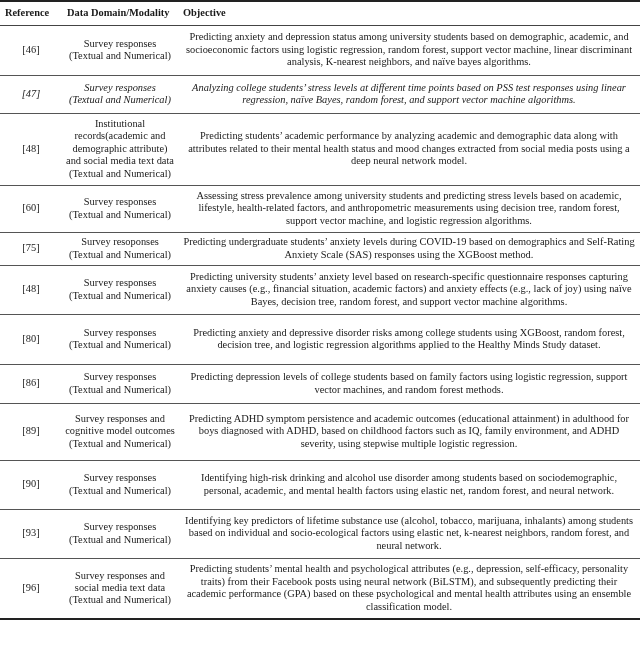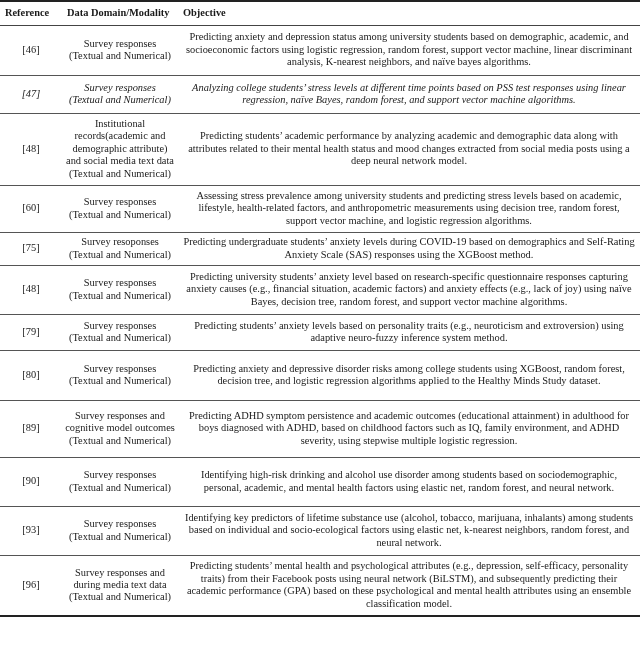--- a/index.html
+++ b/index.html
@@ -75,35 +75,35 @@
         <td class="obj">Predicting undergraduate students’ anxiety levels during COVID-19 based on demographics and Self-Rating Anxiety Scale (SAS) responses using the XGBoost method.</td>
       </tr>
       <tr style="height: 49px;">
         <td class="ref">[48]</td>
         <td>
           <div>Survey responses</div>
           <div>(Textual and Numerical)</div>
         </td>
         <td class="obj">Predicting university students’ anxiety level based on research-specific questionnaire responses capturing anxiety causes (e.g., financial situation, academic factors) and anxiety effects (e.g., lack of joy) using naïve Bayes, decision tree, random forest, and support vector machine algorithms.</td>
       </tr>
-      <tr style="height: 36px;">
-        <td class="ref">[79]</td>
-        <td>
-          <div>Survey responses</div>
-          <div>(Textual and Numerical)</div>
-        </td>
-        <td class="obj">Predicting students’ anxiety levels based on personality traits (e.g., neuroticism and extroversion) using adaptive neuro-fuzzy inference system method.</td>
-      </tr>
       <tr style="height: 50px; margin-left: 38px;">
         <td class="ref">[80]</td>
         <td>
           <div>Survey responses</div>
           <div>(Textual and Numerical)</div>
         </td>
         <td class="obj">Predicting anxiety and depressive disorder risks among college students using XGBoost, random forest, decision tree, and logistic regression algorithms applied to the Healthy Minds Study dataset.</td>
+      </tr>
+      <tr style="height: 39px;">
+        <td class="ref">[86]</td>
+        <td>
+          <div>Survey responses</div>
+          <div>(Textual and Numerical)</div>
+        </td>
+        <td class="obj">Predicting depression levels of college students based on family factors using logistic regression, support vector machines, and random forest methods.</td>
       </tr>
       <tr style="height: 57px;">
         <td class="ref">[89]</td>
         <td>
           <div>Survey responses and</div>
           <div>cognitive model outcomes</div>
           <div>(Textual and Numerical)</div>
         </td>
         <td class="obj">Predicting ADHD symptom persistence and academic outcomes (educational attainment) in adulthood for boys diagnosed with ADHD, based on childhood factors such as IQ, family environment, and ADHD severity, using stepwise multiple logistic regression.</td>
       </tr>
@@ -120,19 +120,19 @@
         <td>
           <div>Survey responses</div>
           <div>(Textual and Numerical)</div>
         </td>
         <td class="obj">Identifying key predictors of lifetime substance use (alcohol, tobacco, marijuana, inhalants) among students based on individual and socio-ecological factors using elastic net, k-nearest neighbors, random forest, and neural network.</td>
       </tr>
       <tr style="height: 61px;">
         <td class="ref">[96]</td>
         <td>
           <div>Survey responses and</div>
-          <div>during media text data</div>
+          <div>social media text data</div>
           <div>(Textual and Numerical)</div>
         </td>
         <td class="obj">Predicting students’ mental health and psychological attributes (e.g., depression, self-efficacy, personality traits) from their Facebook posts using neural network (BiLSTM), and subsequently predicting their academic performance (GPA) based on these psychological and mental health attributes using an ensemble classification model.</td>
       </tr>
     </tbody>
 </table>
 
 </body></html>

